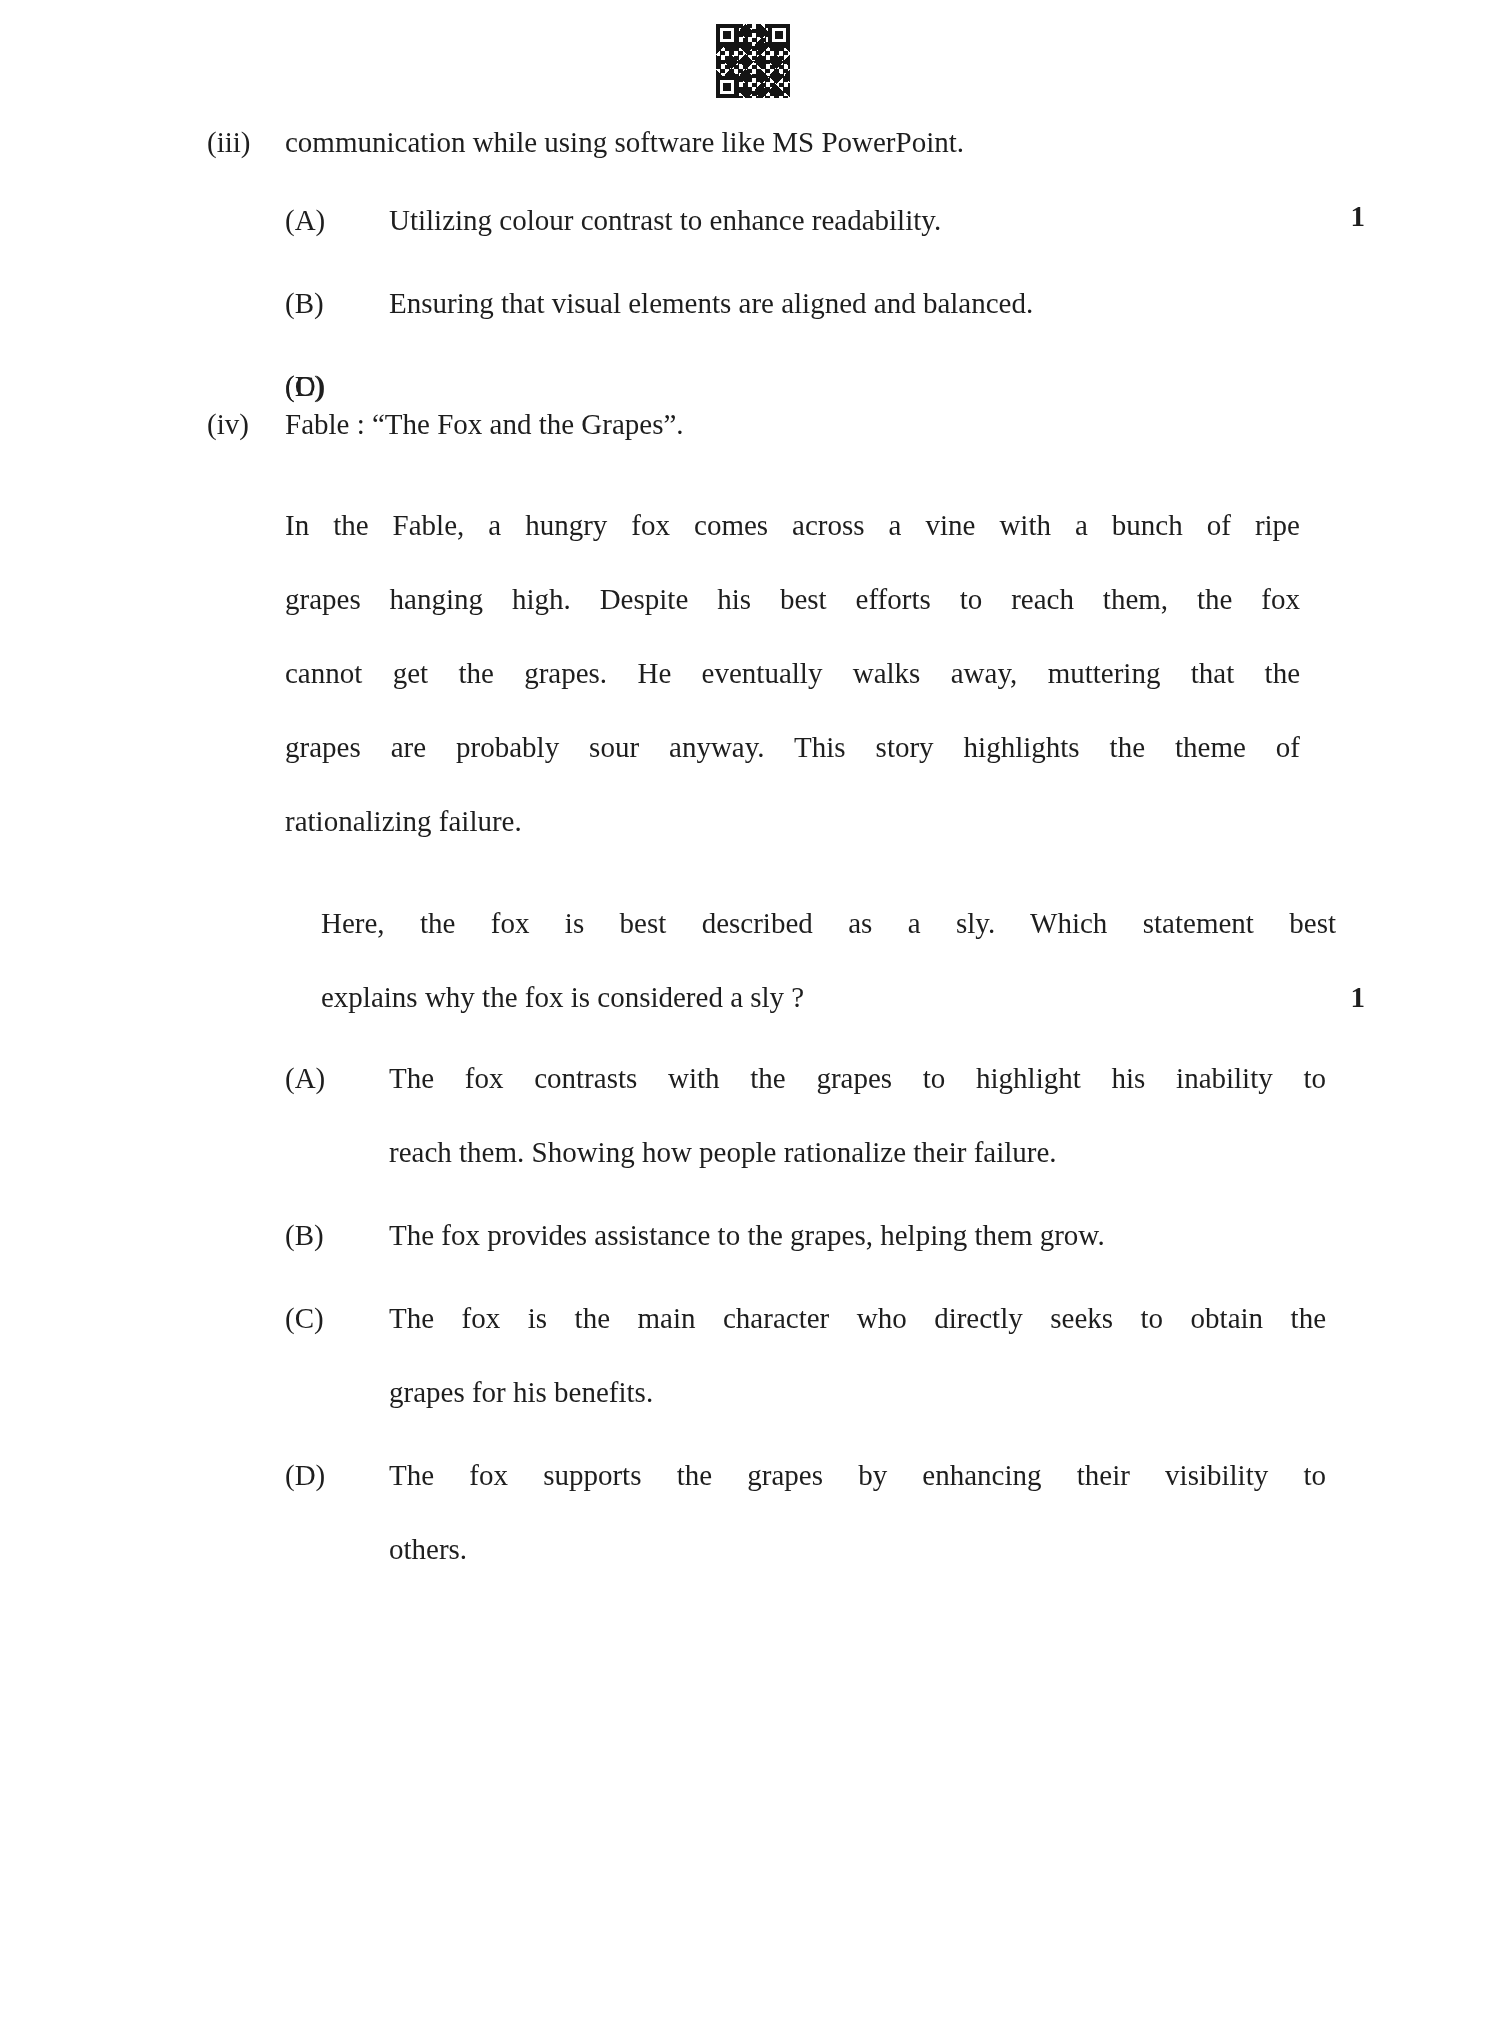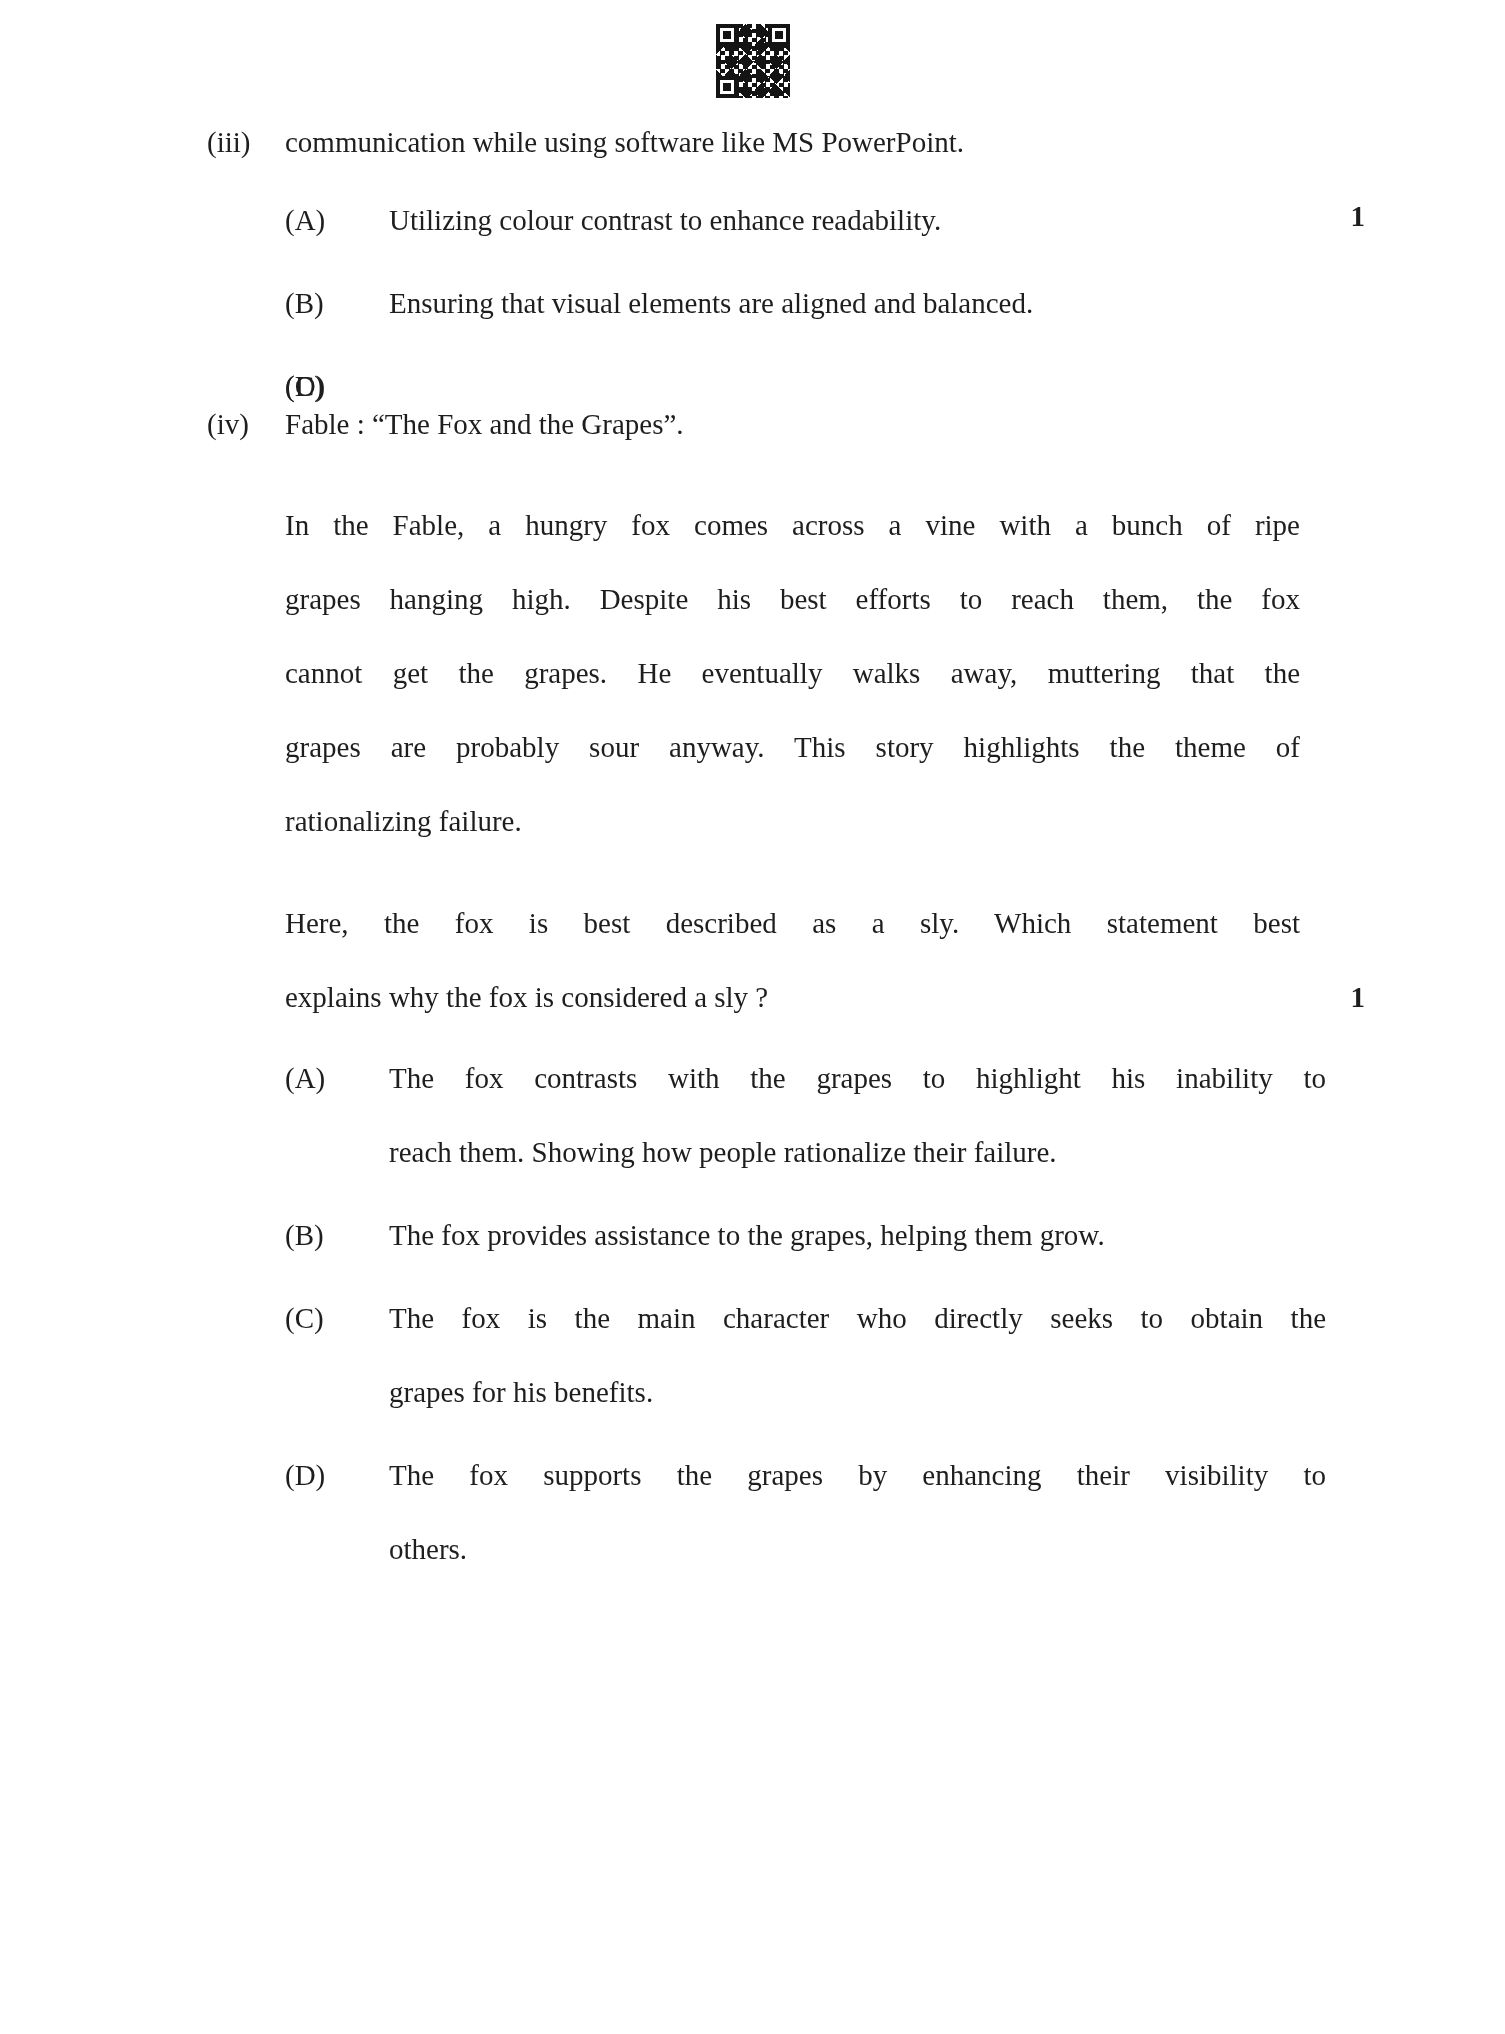--- a/index.html
+++ b/index.html
@@ -43,21 +43,21 @@
   .options { }
   .opts-iii { margin-top:4px; }
   .opts-iv  { margin-top:7px; }
   .opt { position:relative; margin-left:78px; margin-bottom:9px; }
   .opt-letter { position:absolute; left:0; line-height:74px; }
   .opt-text { margin-left:104px; width:937px; }
 
   .q4 { margin-top:47px; }
   .passage { margin-top:27px; margin-left:78px; width:1015px; }
   .qpara { position:relative; margin-top:28px; margin-left:78px; }
-  .qpara .line { width:1015px; }
+  .qpara .line { width:1015px;margin-left:36px; }
 
   
   .footer { position:absolute; top:1900px; left:0; right:0; height:48px; font-size:24px; }
   .f-code { position:absolute; left:145px; font-weight:bold; }
   .f-page { position:absolute; left:50%; transform:translateX(-50%); font-weight:bold; }
   .f-tilde { position:absolute; left:1145px; }
   .f-pto { position:absolute; right:108px; font-weight:bold; }
 
   .bottom-bar {
     position:absolute; left:95px; top:1982px;

